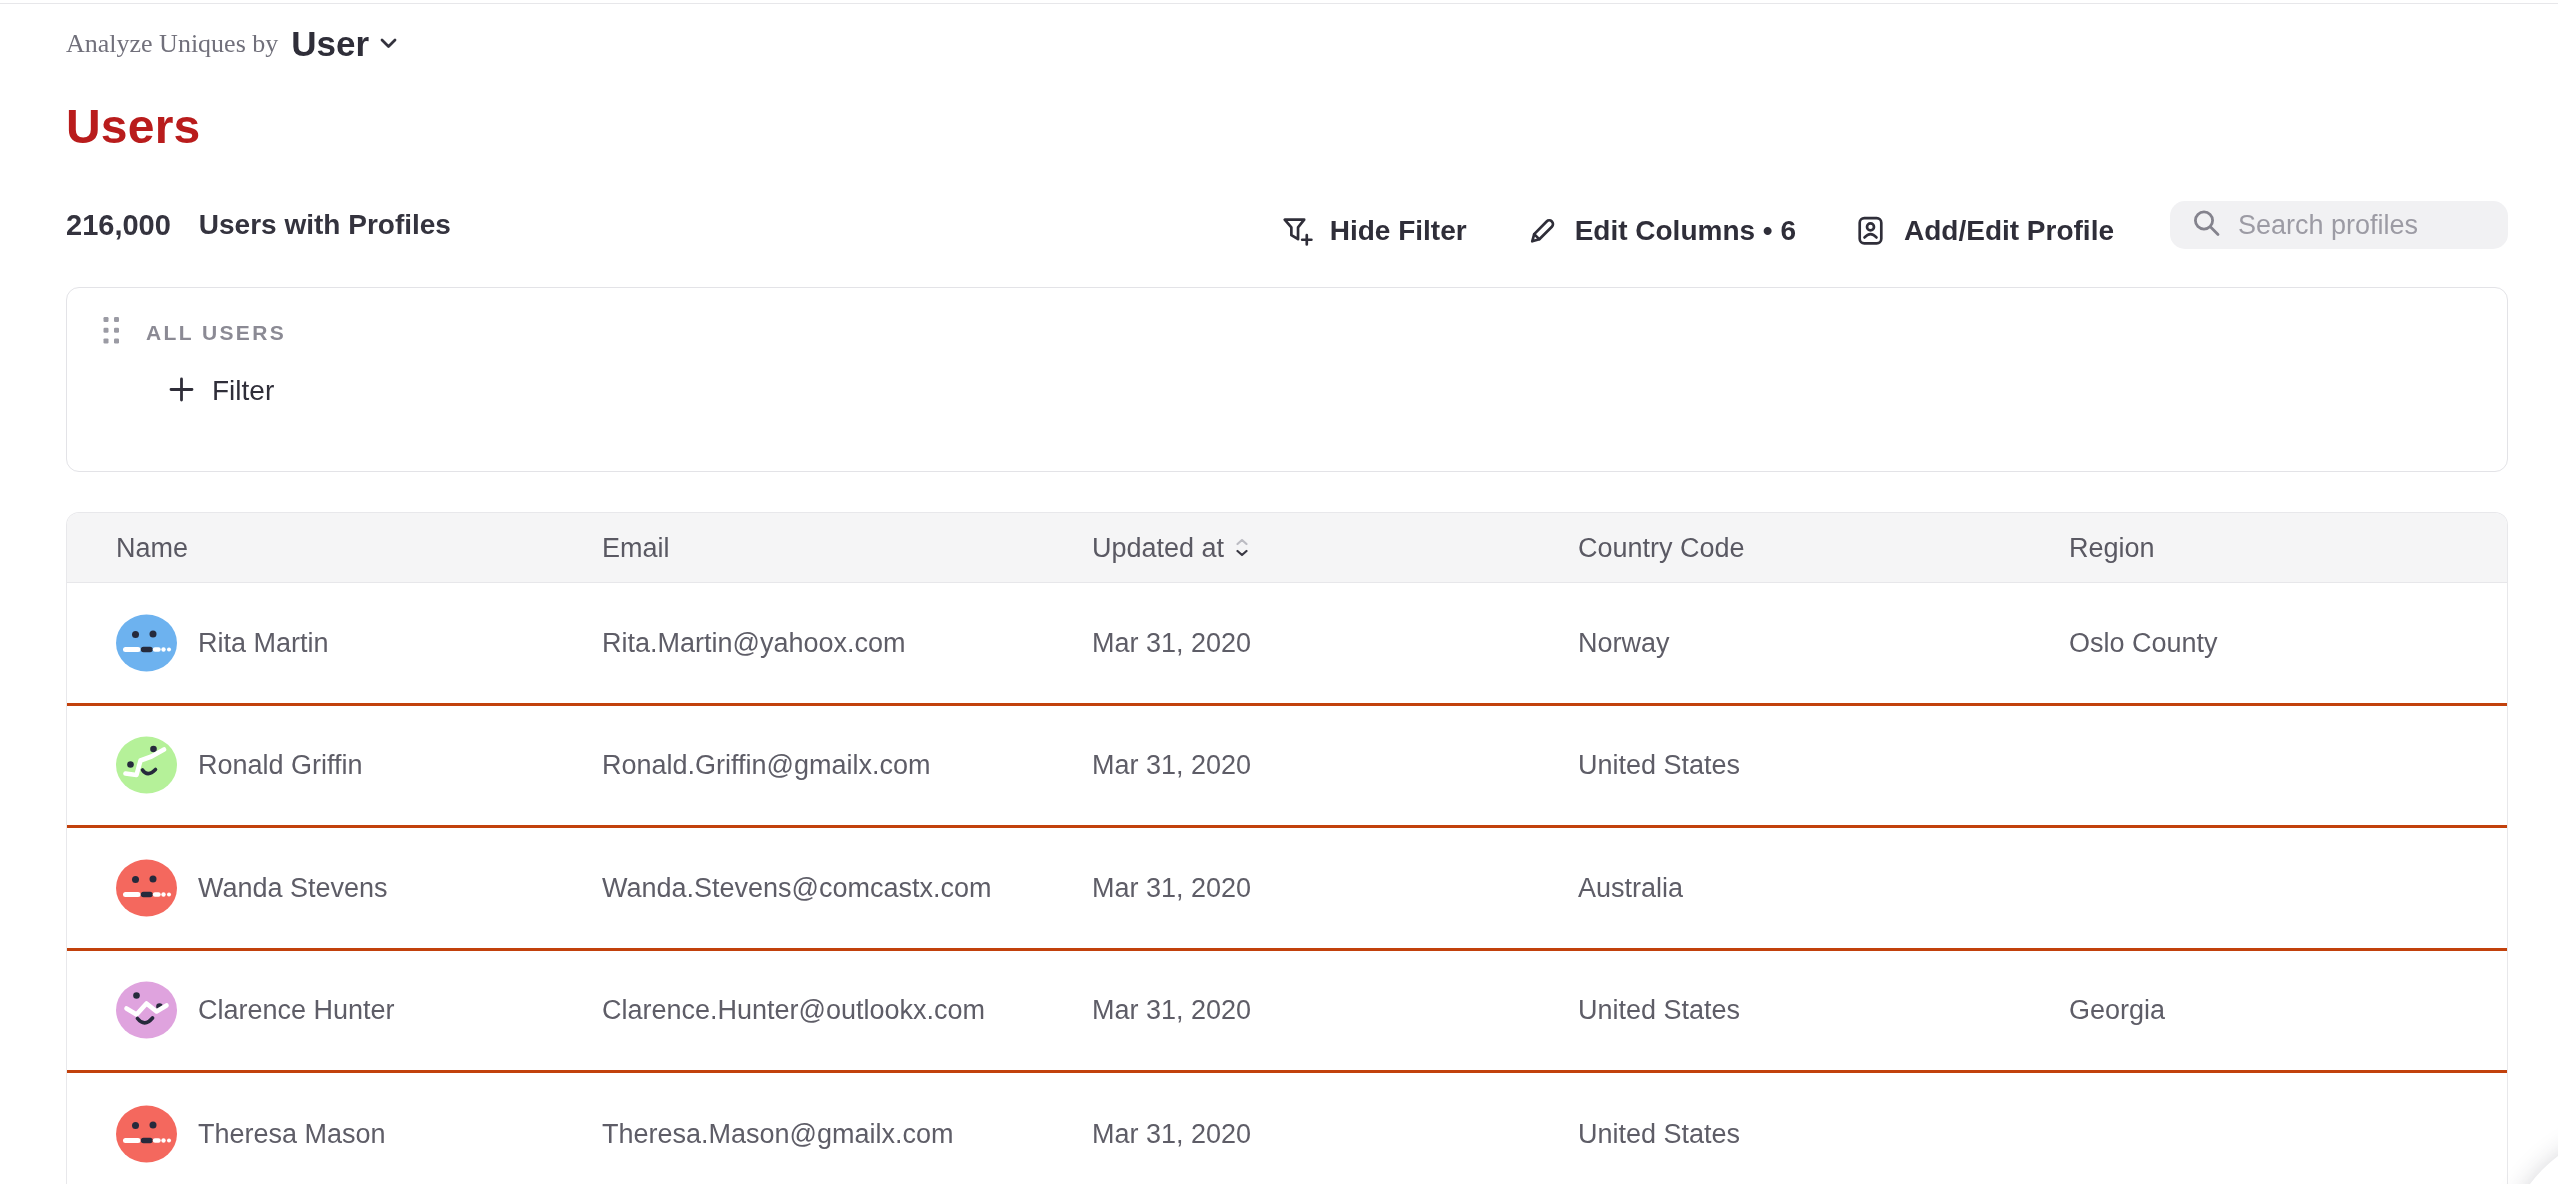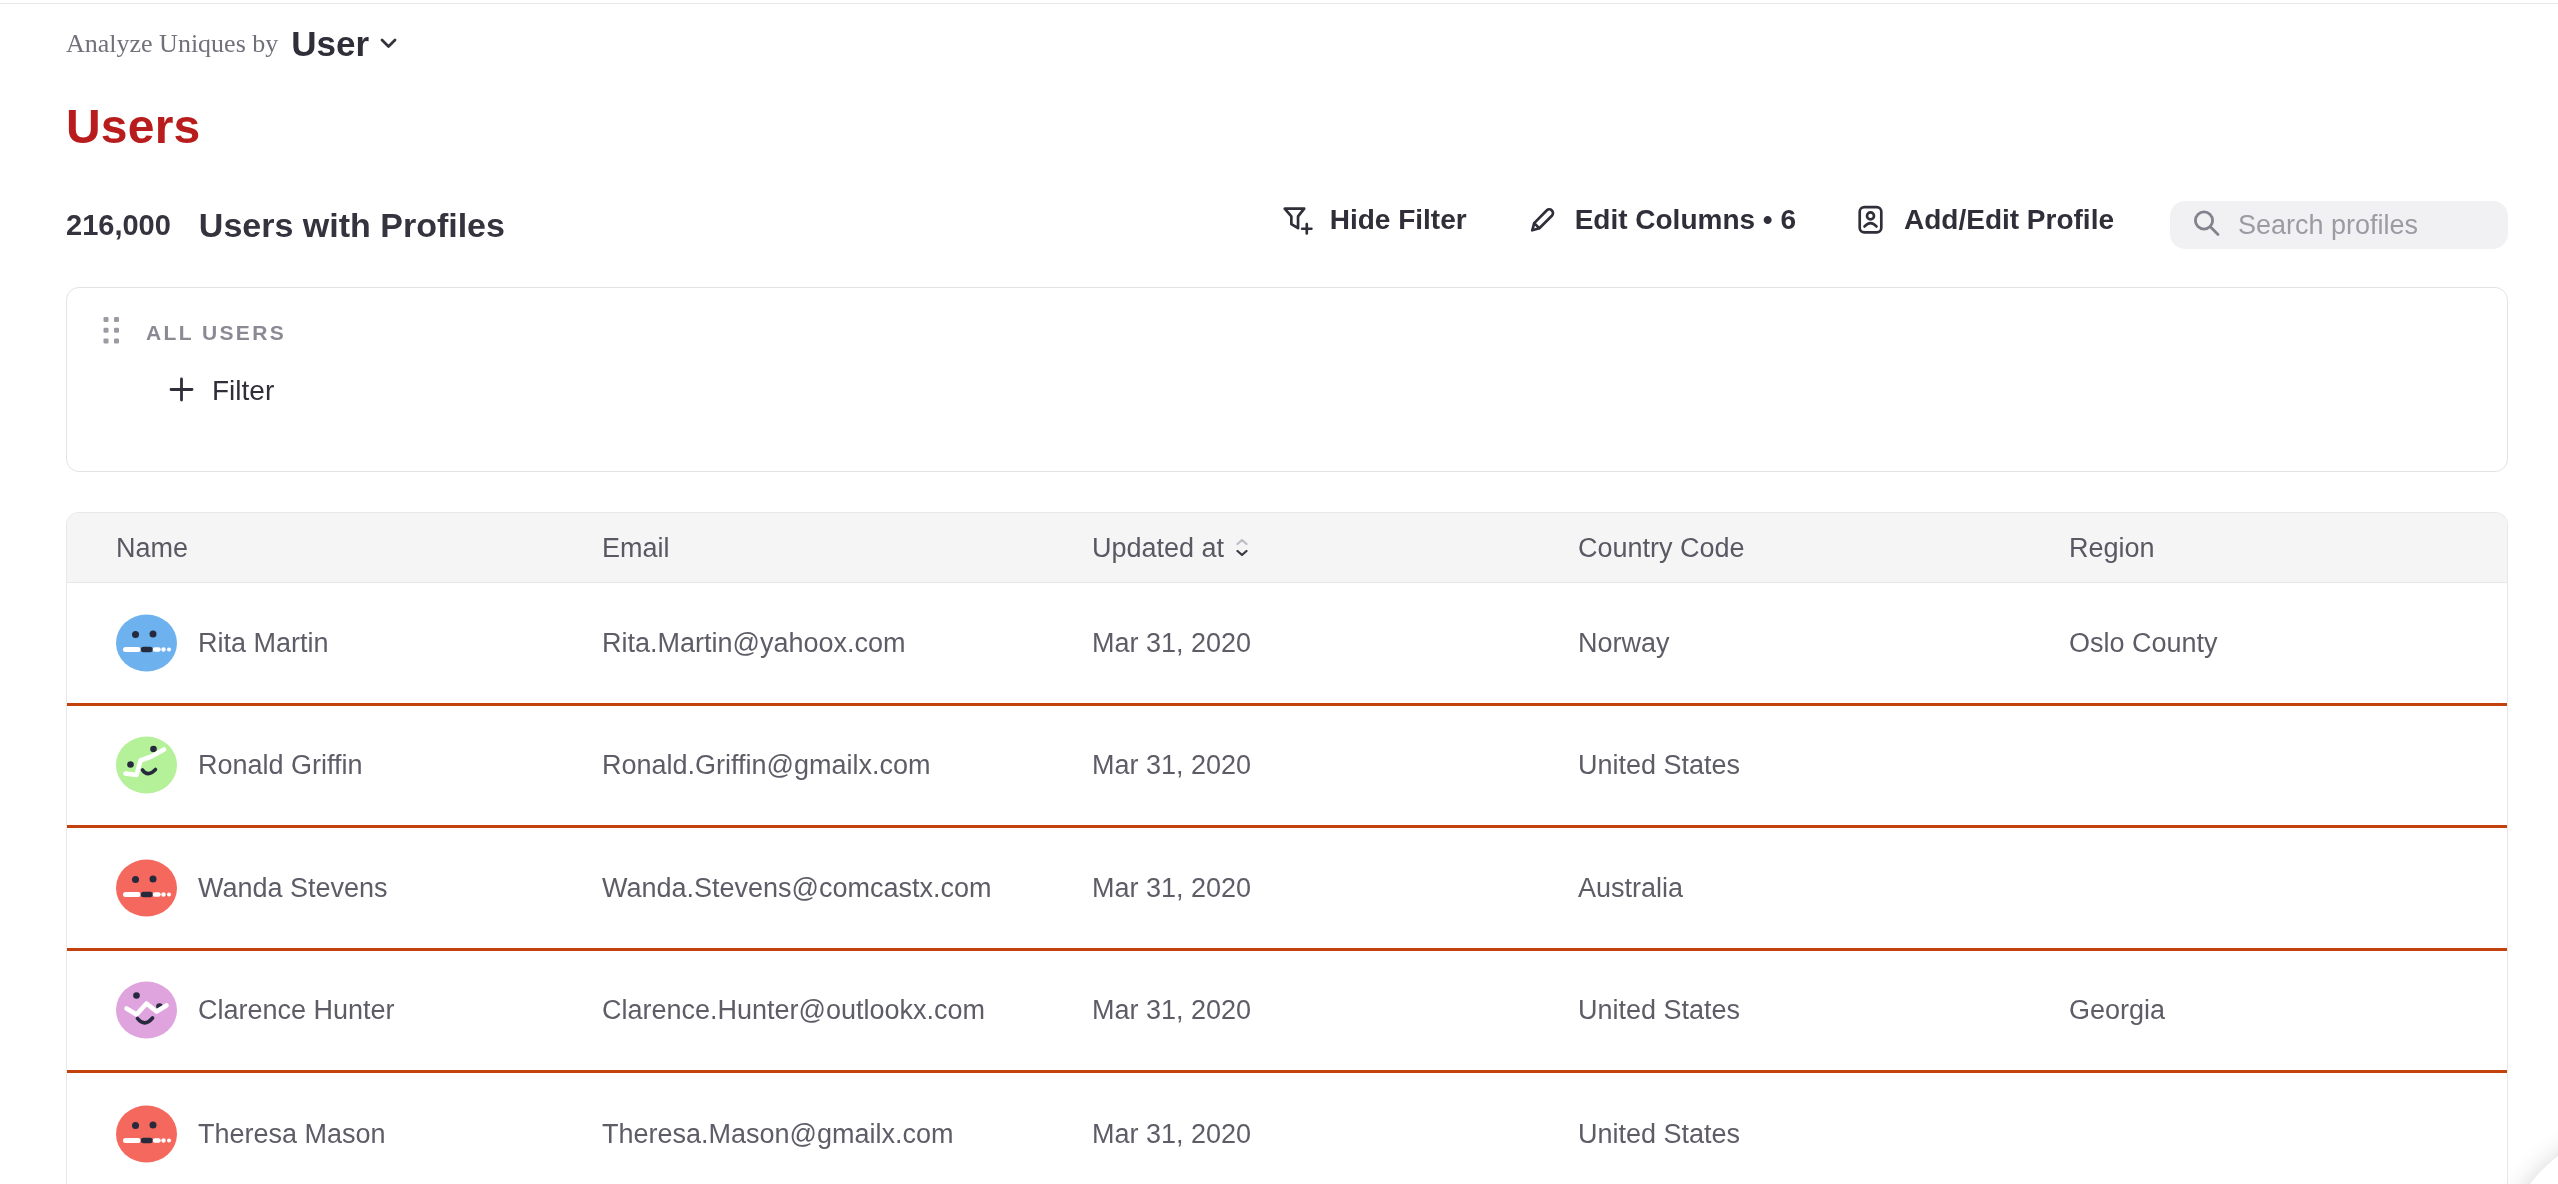--- a/index.html
+++ b/index.html
@@ -19,22 +19,22 @@
 
   
   .page-title { position:absolute; left:66px; top:99px; font-size:48px;
     font-weight:700; color:#b91c1c; letter-spacing:.2px; }
 
   
   .stats-toolbar { position:absolute; left:66px; right:50px; top:193px; height:64px;
     display:flex; align-items:center; justify-content:space-between; }
   .stats { display:flex; align-items:center; gap:28px; }
   .stat-count { font-size:29px; font-weight:600; color:#34333e; }
-  .stat-label { font-size:34px; font-weight:600; color:#34333e; }
-  .actions { display:flex; align-items:flex-start; gap:56px; }
+  .stat-label { font-size:28px; font-weight:600; color:#34333e; }
+  .actions { display:flex; align-items:flex-end; gap:56px; }
   .tool-btn { display:flex; align-items:center; gap:15px; cursor:pointer;
     background:none; border:none; font-family:inherit; }
   .tool-btn .lbl { font-size:28px; font-weight:600; color:#2f2e39; white-space:nowrap; }
   .tool-btn svg { display:block; }
   .search-wrap { position:relative; width:338px; height:48px; }
   .search-input { width:100%; height:100%; border:none; outline:none;
     background:#f1f1f3; border-radius:15px; padding:0 20px 0 68px;
     font-size:27px; color:#32313c; font-family:inherit; }
   .search-input::placeholder { color:#9c9ba4; }
   .search-icon { position:absolute; left:20px; top:50%; transform:translateY(-50%); }

